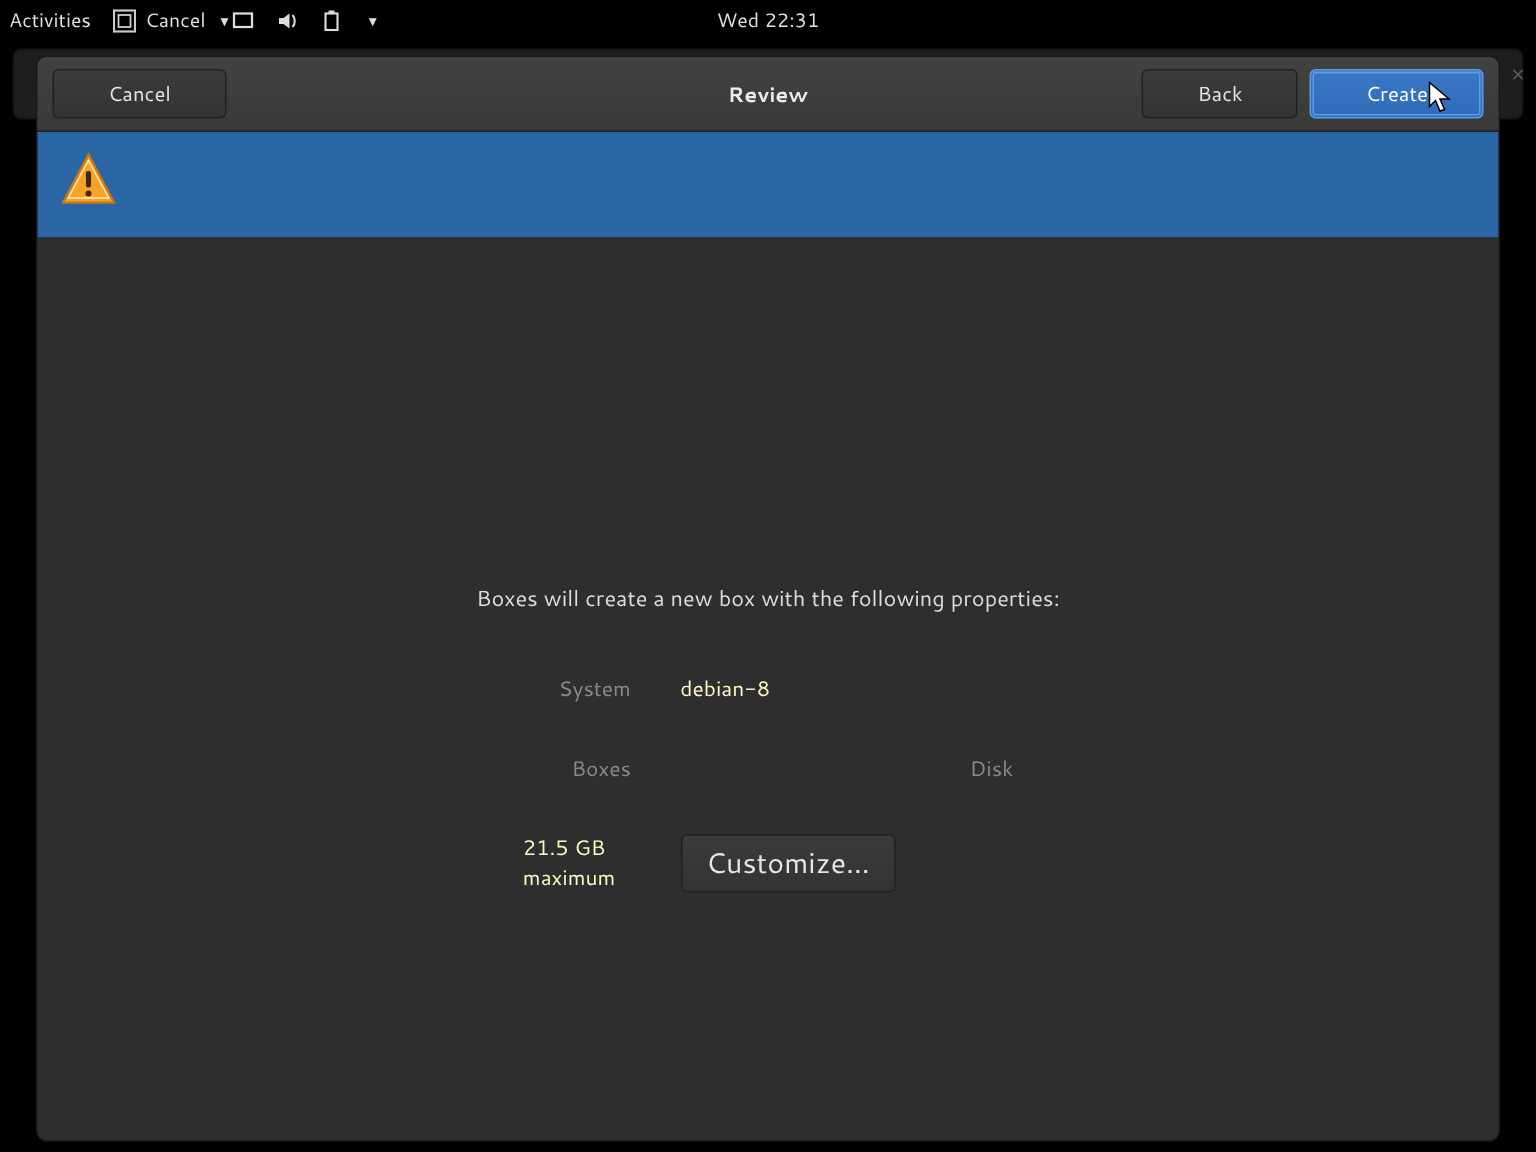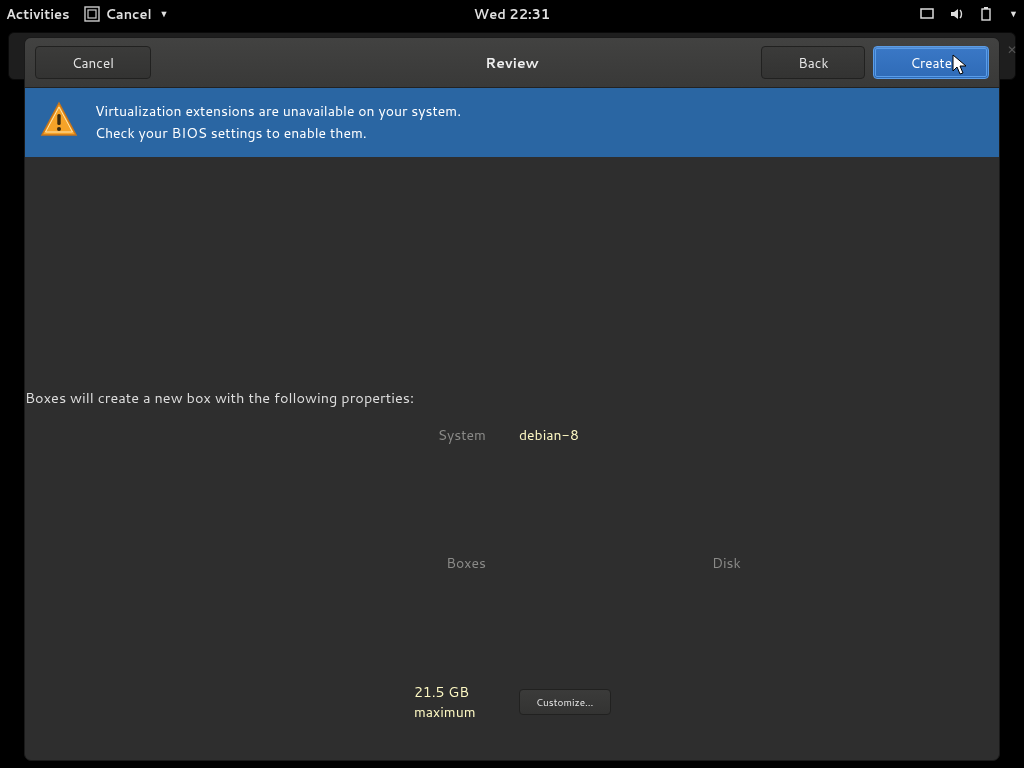--- a/index.html
+++ b/index.html
@@ -4,24 +4,23 @@
 <style>
   * { box-sizing: border-box; margin: 0; padding: 0; }
   html, body { width: 1024px; height: 768px; overflow: hidden; background: #000; font-family: Cantarell, "Segoe UI", sans-serif; color: #e6e6e6; }
   
   
   .topbar {
     height: 27px;
     background: #000;
     display: flex;
     align-items: center;
-    justify-content: space-between;
     padding: 4px 6px;
     font-size: 13px;
-    font-weight: bold;
+    font-weight: normal;
     color: #e0e0e0;
   }
   .topbar-left { display: flex; align-items: center; gap: 14px; }
   .topbar-center { position: absolute; left: 50%; transform: translateX(-50%); }
   .topbar-right { display: flex; align-items: center; gap: 14px; }
   .app-menu { display: flex; align-items: center; gap: 6px; }
   .caret-down { font-size: 9px; margin-left: 2px; }
   .tray-icon svg { display: block; }
 
   
@@ -97,37 +96,38 @@
     padding: 12px 14px;
     color: #fff;
   }
   .banner .warn-icon { flex: 0 0 auto; }
   .banner-text { font-size: 14px; line-height: 1.55; }
   
   
   .body {
     flex: 1;
     display: flex;
-    flex-direction: row;
+    flex-direction: column;
+    align-items: center;
     padding-top: 230px;
     color: #ddd;
   }
   .intro { font-size: 14.5px; margin-bottom: 40px; font-weight: 500; }
   .props {
     display: grid;
     grid-template-columns: 72px 160px auto;
     column-gap: 18px;
     row-gap: 14px;
     align-items: center;
     font-size: 14px;
     gap: 33px;
   }
   .label { color: #8a8a88; text-align: right; }
   .value { color: #fef9c3; }
-  .btn.small { padding: 5px 16px; font-size: 10px; }
+  .btn.small { padding: 5px 16px; font-size: 19px; }
 
   
   .cursor {
     position: absolute;
     pointer-events: none;
   }
 </style>
 </head>
 <body>
 
@@ -184,24 +184,20 @@
 
   <div class="banner">
     <span class="warn-icon">
       <svg width="40" height="40" viewBox="0 0 40 40">
         <path d="M20 3 L37 35 L3 35 Z" fill="#f6a328" stroke="#c9761a" stroke-width="1.5"></path>
         <path d="M20 7 L33.5 32 L6.5 32 Z" fill="none" stroke="#ffe7b0" stroke-width="1"></path>
         <rect x="18.3" y="14" width="3.4" height="11" rx="1.5" fill="#3a2a10"></rect>
         <circle cx="20" cy="29" r="2" fill="#3a2a10"></circle>
       </svg>
     </span>
-    <div class="banner-text">
-      <div>Virtualization extensions are unavailable on your system.</div>
-      <div>Check your BIOS settings to enable them.</div>
-    </div>
   </div>
 
   <div class="body">
     <div class="intro">Boxes will create a new box with the following properties:</div>
     <div class="props">
       <div class="label">System</div>
       <div class="value">debian-8</div>
       <div></div>
 
       <div class="label">Boxes</div>

